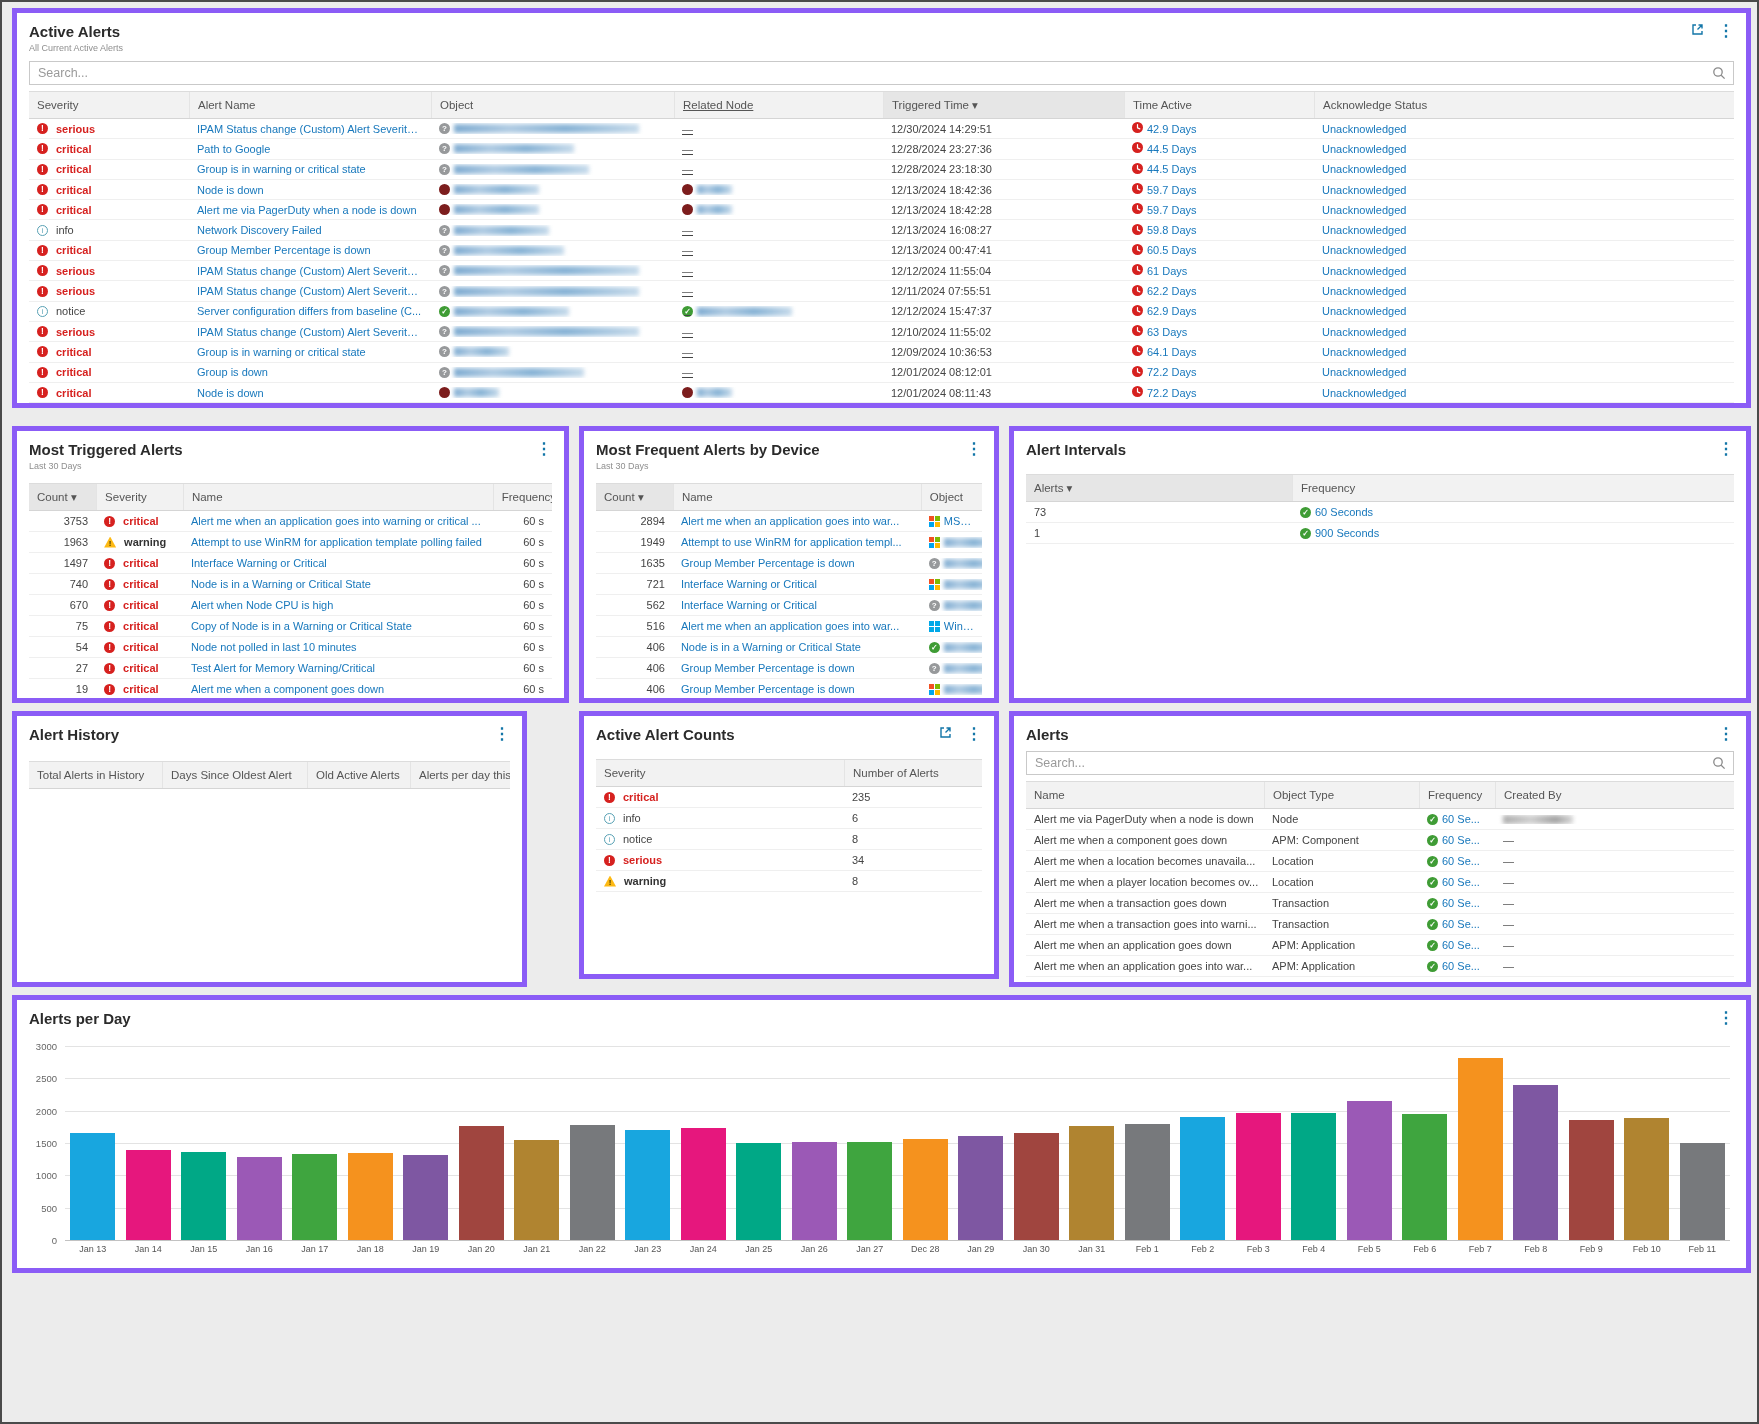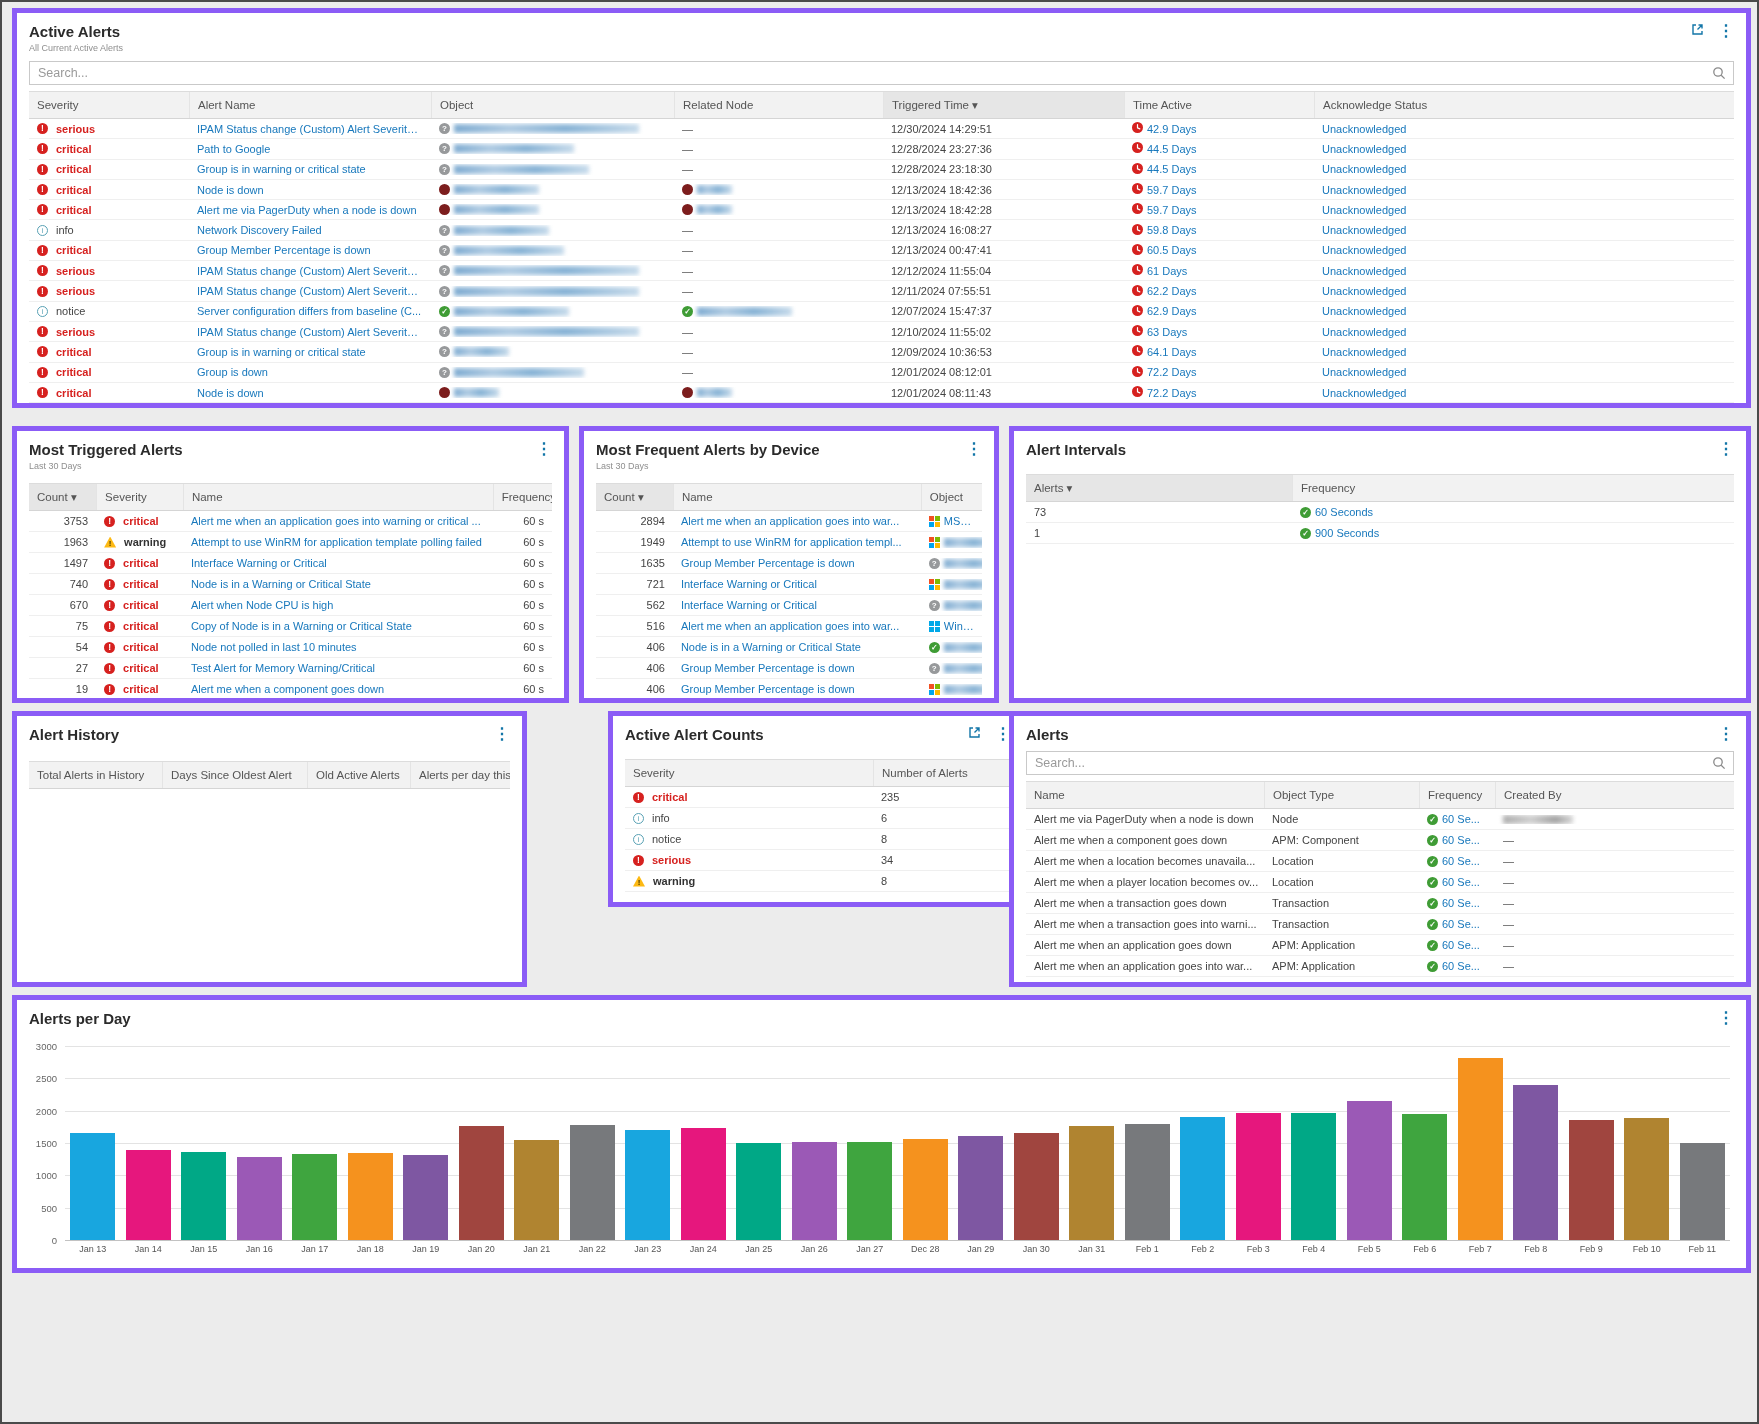--- a/index.html
+++ b/index.html
@@ -49,25 +49,25 @@
   .sev.plain{color:#444;}
   .smear{display:inline-block;height:9px;border-radius:1px;vertical-align:middle;
     background:linear-gradient(90deg,#5f97c6,#9dbfdc 30%,#6aa0cb 60%,#b9d2e6);filter:blur(2px);opacity:.8;flex:none;}
   .smear.gray{background:linear-gradient(90deg,#9a9a9a,#c4c4c4 40%,#8d8d8d 75%,#cfcfcf);}
   
   #p-aa{left:10px;top:6px;width:1739px;height:400px;}
   #p-mt{left:10px;top:424px;width:557px;height:277px;}
   #p-bd{left:577px;top:424px;width:420px;height:277px;}
   #p-in{left:1007px;top:424px;width:742px;height:277px;}
   #p-hi{left:10px;top:709px;width:515px;height:276px;}
-  #p-co{left:577px;top:709px;width:420px;height:196px;margin-left:29px;}
+  #p-co{left:577px;top:709px;width:420px;height:268px;}
   #p-al{left:1007px;top:709px;width:742px;height:276px;}
   #p-ch{left:10px;top:993px;width:1739px;height:278px;}
   
-  .t-aa .c1{width:160px;} .t-aa .c2{width:242px;} .t-aa .c3{width:243px;} .t-aa .c4{width:209px;}
+  .t-aa .c1{width:160px;} .t-aa .c2{width:242px;} .t-aa .c3{width:243px;} .t-aa .c4{width:209px;text-decoration:underline;}
   .t-aa .c5{width:241px;} .t-aa .c6{width:190px;} .t-aa .c7{flex:1;}
   .t-aa .trow{height:19.3px;}
   .t-mt .c1{width:68px;} .t-mt .c2{width:88px;} .t-mt .c3{width:315px;} .t-mt .c4{width:60px;}
   .t-bd .c1{width:78px;} .t-bd .c2{width:252px;} .t-bd .c3{width:62px;}
   .t-in .c1{width:266px;} .t-in .c2{flex:1;}
   .t-hi .c1{width:133px;} .t-hi .c2{width:145px;} .t-hi .c3{width:103px;} .t-hi .c4{flex:1;}
   .t-co .c1{width:248px;} .t-co .c2{flex:1;}
   .t-al .c1{width:238px;} .t-al .c2{width:155px;} .t-al .c3{width:76px;} .t-al .c4{flex:1;}
   .t-mt .trow,.t-bd .trow,.t-in .trow,.t-co .trow,.t-al .trow{height:20px;}
   .t-hi .trow{height:26px;}
@@ -363,21 +363,21 @@
             <a class="lnk">Server configuration differs from baseline (C...</a>
           </div>
       <div class="c c3">
             <span class="ic ic-ok">✓</span>
             <span class="smear " style="width:115px"></span>
           </div>
       <div class="c c4">
             <span class="ic ic-ok">✓</span>
             <span class="smear " style="width:95px"></span>
           </div>
-      <div class="c c5">12/07/2024 15:47:37</div>
+      <div class="c c5">12/12/2024 15:47:37</div>
       <div class="c c6">
             <span class="ic"><svg width="11" height="11" viewBox="0 0 11 11">
                 <circle cx="5.5" cy="5.5" r="5.5" fill="#d6211f"></circle>
                 <path d="M5.5 2.6 L5.5 5.8 L7.8 6.9" stroke="#fff" stroke-width="1.2" fill="none" stroke-linecap="round"></path>
               </svg></span>
             <a class="lnk">62.9 Days</a>
           </div>
       <div class="c c7">
             <a class="lnk">Unacknowledged</a>
           </div>

